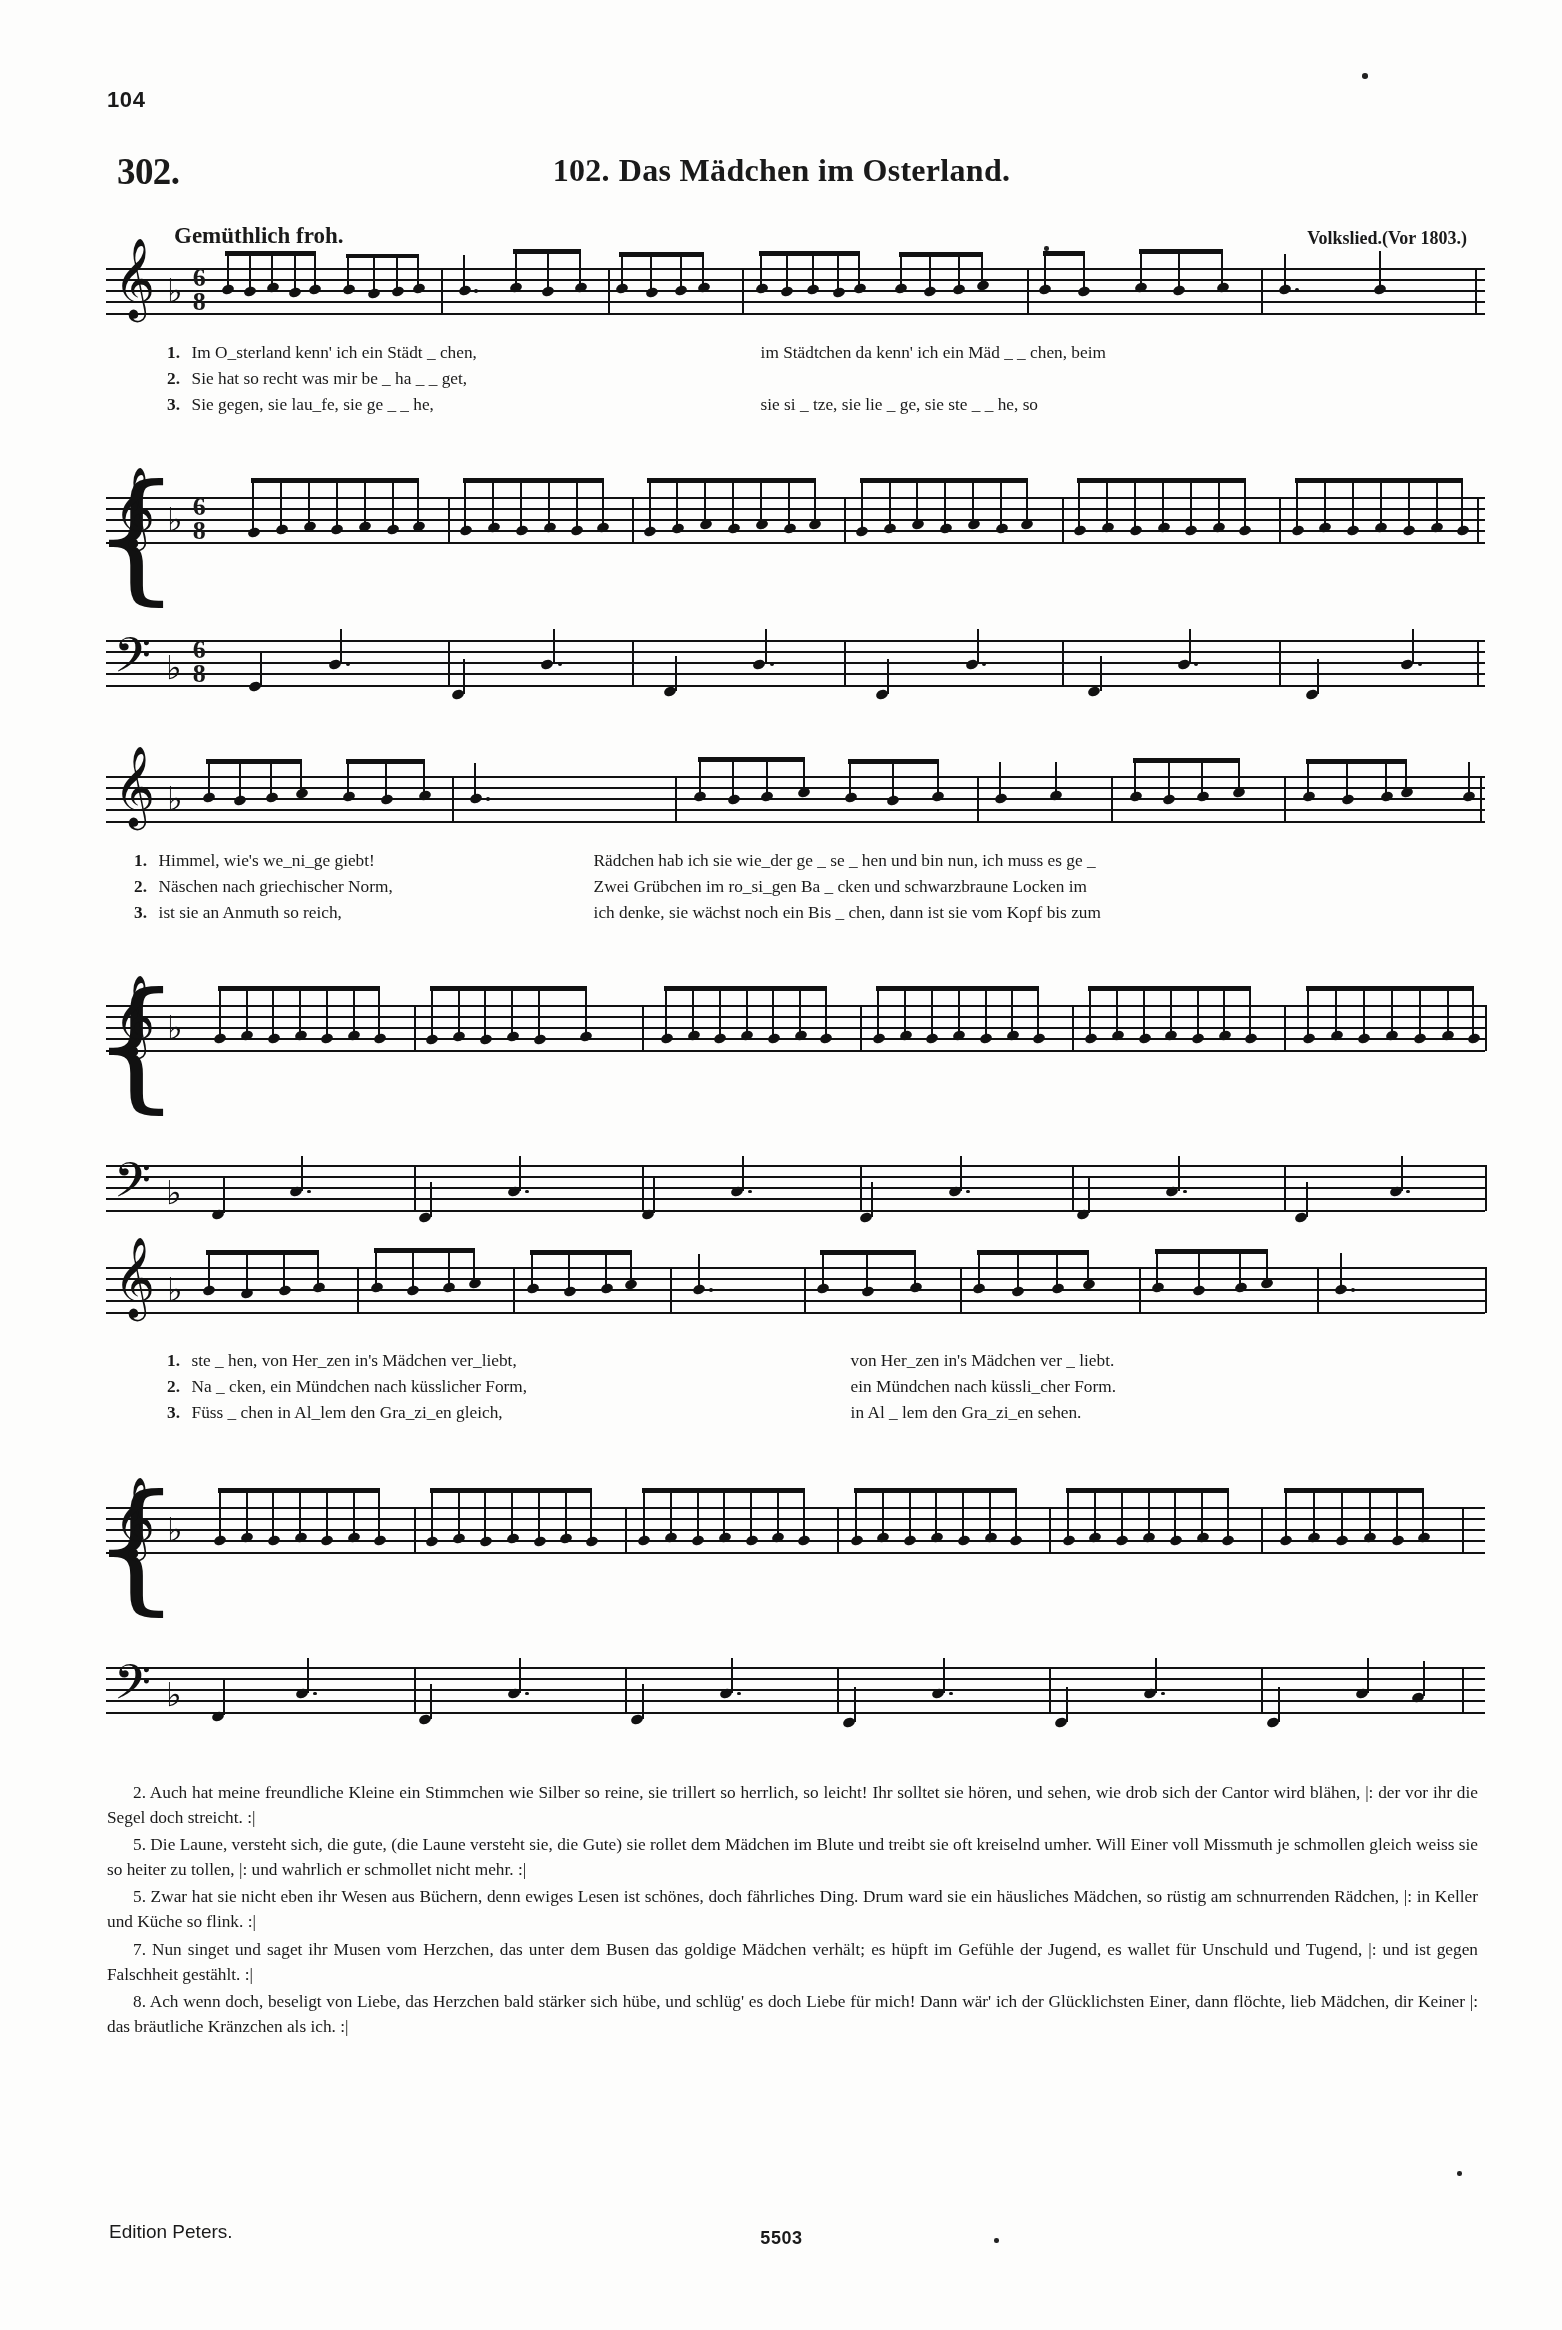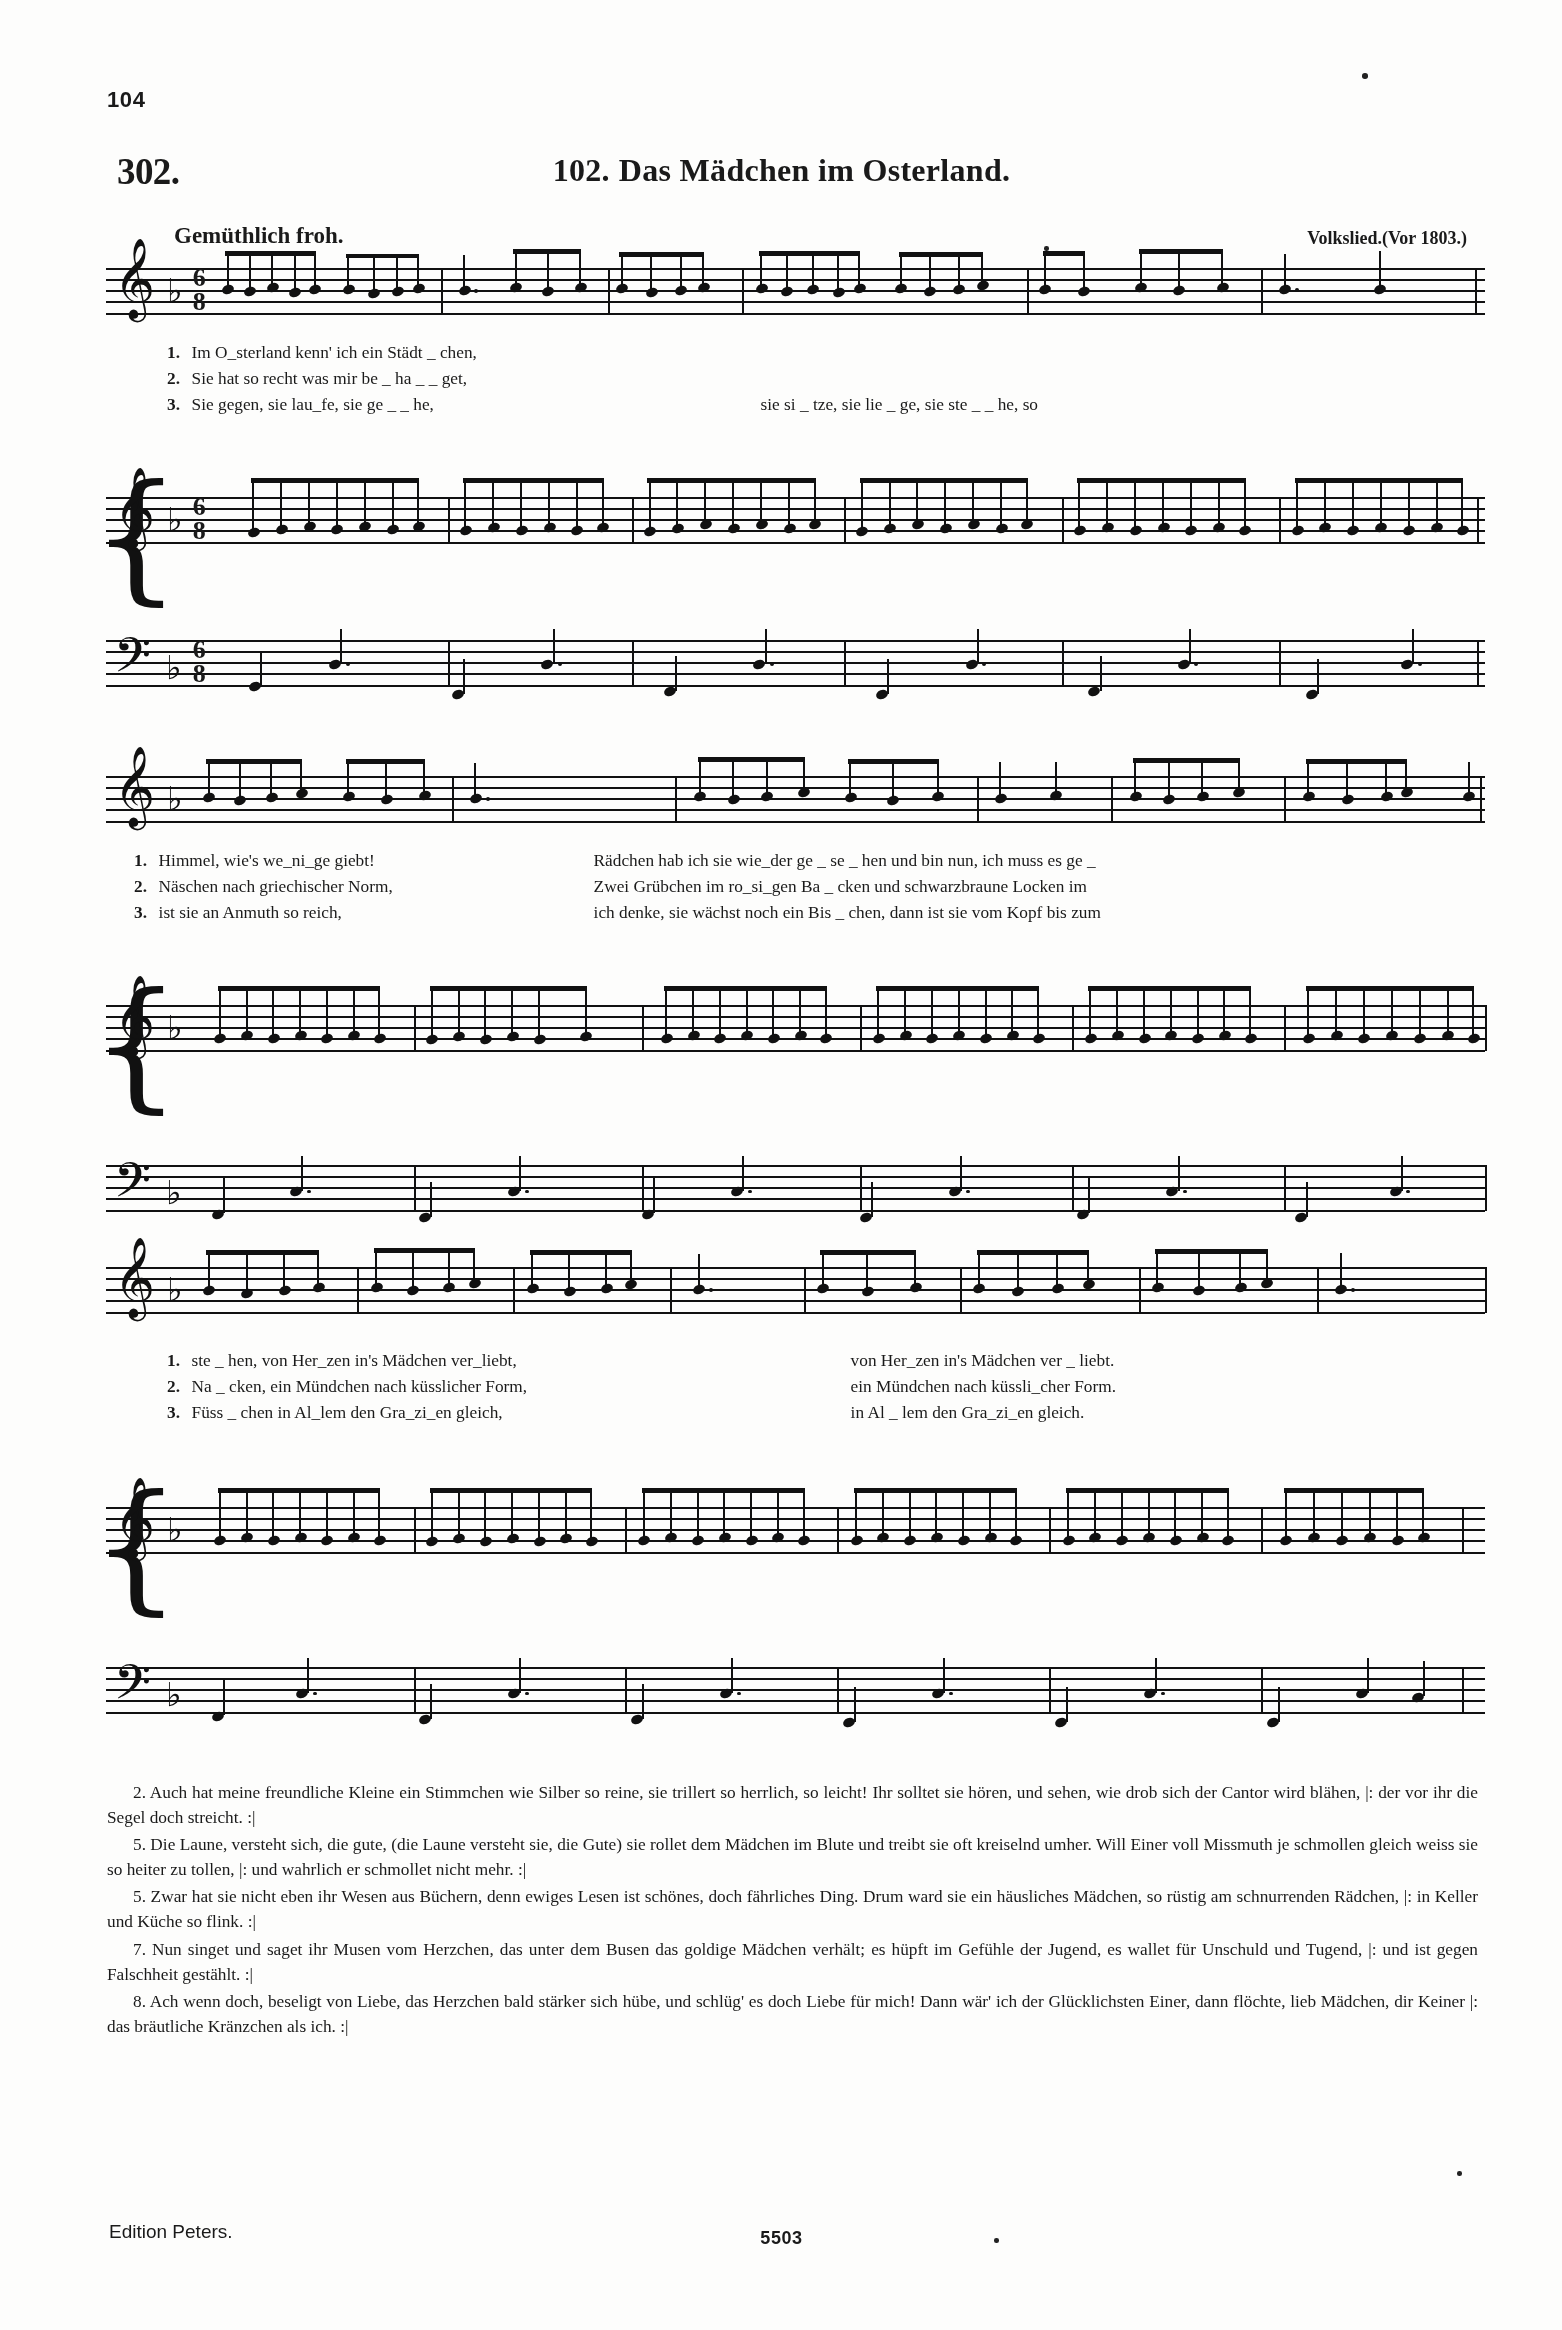--- a/index.html
+++ b/index.html
@@ -352,20 +352,21 @@
       <div class="barline" style="left:921px;"></div>
       <div class="barline" style="left:1155px;"></div>
       <div class="barline" style="left:1369px;"></div>
     </div>
   </div>
 
   <div class="lyrics" style="top:340px;">
     <div class="lyric-line">
       <span class="vnum">1.</span>
       <span class="seg-a">Im  O_sterland kenn' ich ein   Städt _ chen,</span>
+      <span class="seg-b">im Städtchen da kenn' ich ein   Mäd _ _ chen,  beim</span>
     </div>
     <div class="lyric-line">
       <span class="vnum">2.</span>
       <span class="seg-a">Sie hat so recht was mir be _ ha _ _ get,</span>
     </div>
     <div class="lyric-line">
       <span class="vnum">3.</span>
       <span class="seg-a">Sie gegen, sie  lau_fe, sie   ge _ _ he,</span>
       <span class="seg-b">sie si _ tze, sie lie _ ge, sie   ste _ _ he,   so</span>
     </div>
@@ -900,21 +901,21 @@
       <span class="seg-b">von Her_zen in's Mädchen ver _ liebt.</span>
     </div>
     <div class="lyric-line">
       <span class="vnum">2.</span>
       <span class="seg-a" style="width:659px; flex:0 0 659px;">Na _ cken, ein Mündchen nach küsslicher  Form,</span>
       <span class="seg-b">ein Mündchen nach küssli_cher  Form.</span>
     </div>
     <div class="lyric-line">
       <span class="vnum">3.</span>
       <span class="seg-a" style="width:659px; flex:0 0 659px;">Füss _ chen  in  Al_lem den Gra_zi_en  gleich,</span>
-      <span class="seg-b">in  Al _ lem den Gra_zi_en  gleich.</span>
+      <span class="seg-b">in  Al _ lem den Gra_zi_en  sehen.</span>
     </div>
   </div>
 
   <div class="system" style="top:1507px;">
     <div class="brace" style="top:-15.6px;">{</div>
 
     <div class="staff">
       <div class="line"></div>
         <div class="line"></div>
         <div class="line"></div>

